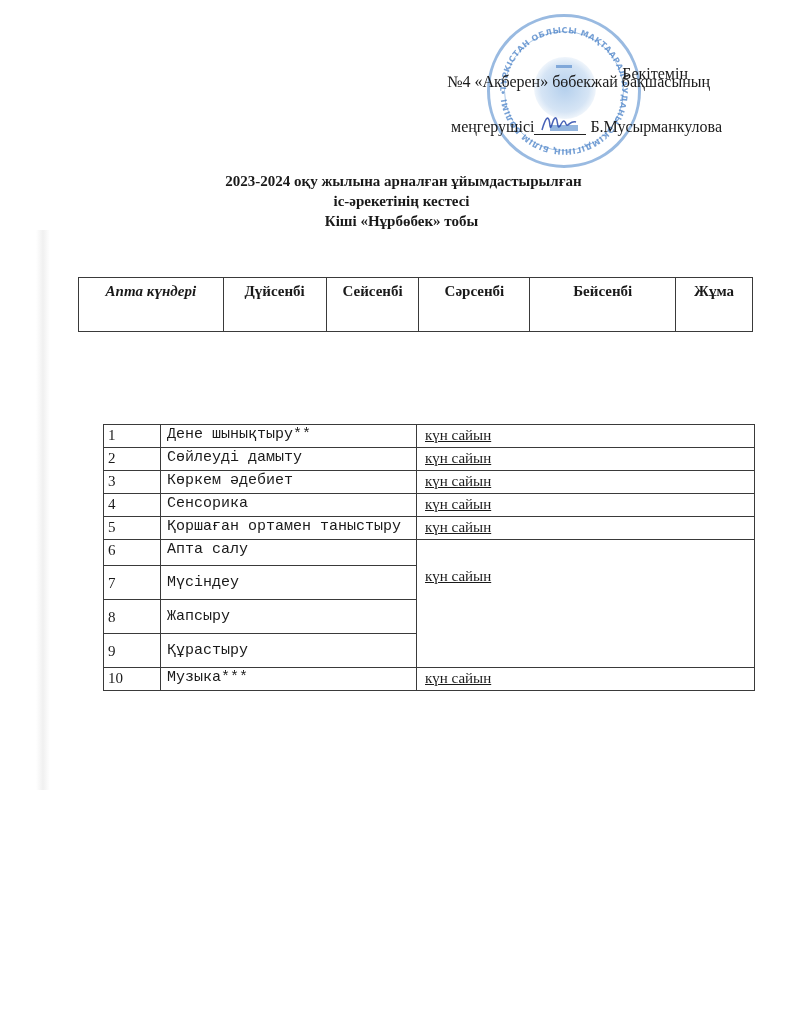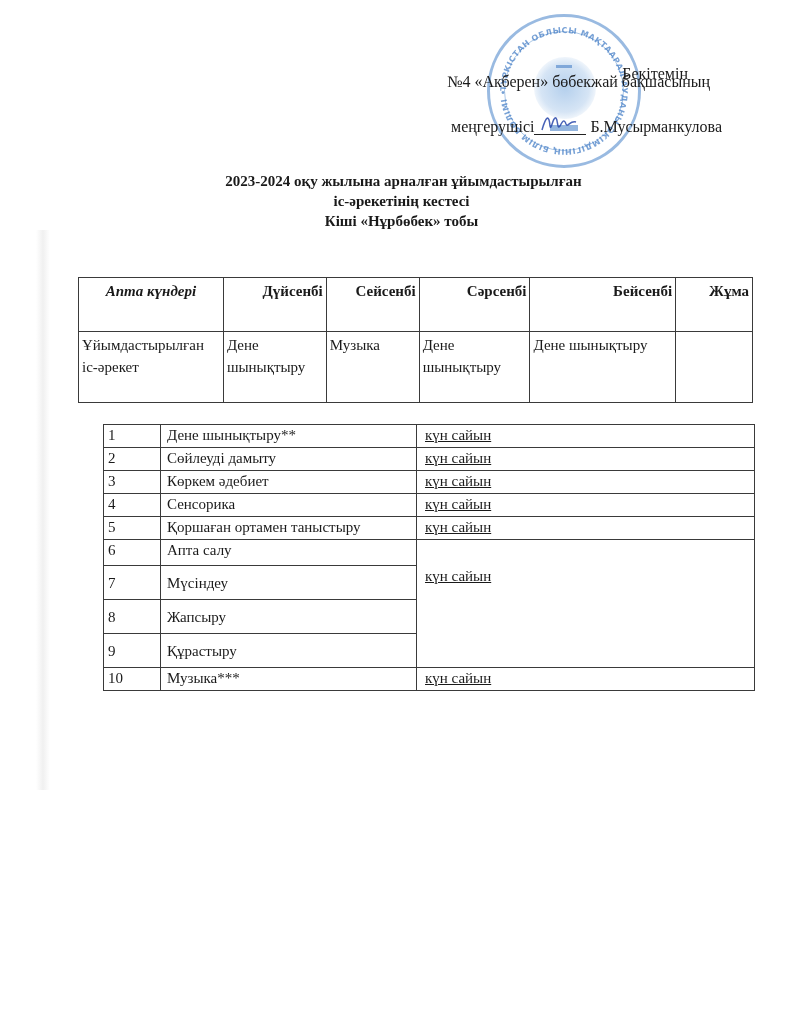--- a/index.html
+++ b/index.html
@@ -51,29 +51,29 @@
     font-weight: bold; font-size: 15px; line-height: 20px;
   }
   .title.t1 { top: 171px; left: 8px; }
   .title.t2 { top: 191px; left: 6px; }
   .title.t3 { top: 211px; left: 6px; }
 
   
   table { border-collapse: collapse; position: absolute; }
   .sched { left: 78px; top: 277px; width: 675px; font-size: 15px; }
   .sched td, .sched th { border: 1.5px solid #3a3a3a; vertical-align: top; padding: 2px 3px; }
-  .sched th { font-weight: bold; height: 46px; text-align: right; padding-top: 5px; }
+  .sched th { font-weight: bold; height: 46px; text-align: center; padding-top: 5px; }
   .sched th.first { text-align: center; font-style: italic; }
   .sched td { height: 66px; line-height: 22px; }
 
   
   .subjects { left: 103px; top: 424px; width: 652px; font-size: 15px; }
   .subjects td { border: 1.5px solid #3a3a3a; padding: 0 4px; line-height: 20px; vertical-align: top; }
   .subjects td.num { width: 48px; }
-  .subjects td.name { width: 245px; padding-left: 6px; }
+  .subjects td.name { width: 245px; padding-left: 6px; font-family: Liberation Mono, monospace; }
   .subjects td.freq { padding-left: 8px; text-decoration: underline; }
   .subjects tr.r { height: 23px; }
   .subjects tr.r6 { height: 26px; }
   .subjects tr.r7, .subjects tr.r8, .subjects tr.r9 { height: 34px; }
   .subjects tr.r7 td, .subjects tr.r8 td, .subjects tr.r9 td { vertical-align: middle; }
   .subjects td.merged { vertical-align: top; padding-top: 26px; }
 </style>
 </head>
 <body>
 
@@ -119,28 +119,20 @@
   </colgroup>
   <tbody>
       <tr>
     <th class="first">Апта күндері</th>
     <th>Дүйсенбі</th>
     <th>Сейсенбі</th>
     <th>Сәрсенбі</th>
     <th>Бейсенбі</th>
     <th>Жұма</th>
   </tr>
-  <tr>
-    <td>Ұйымдастырылған іс-әрекет</td>
-    <td>Дене шынықтыру</td>
-    <td>Музыка</td>
-    <td>Дене шынықтыру</td>
-    <td>Дене шынықтыру</td>
-    <td></td>
-  </tr>
 </tbody>
   </table>
 
 <table class="subjects">
   <tbody>
       <tr class="r">
     <td class="num">1</td>
     <td class="name">Дене шынықтыру**</td>
     <td class="freq">күн сайын</td>
   </tr>

